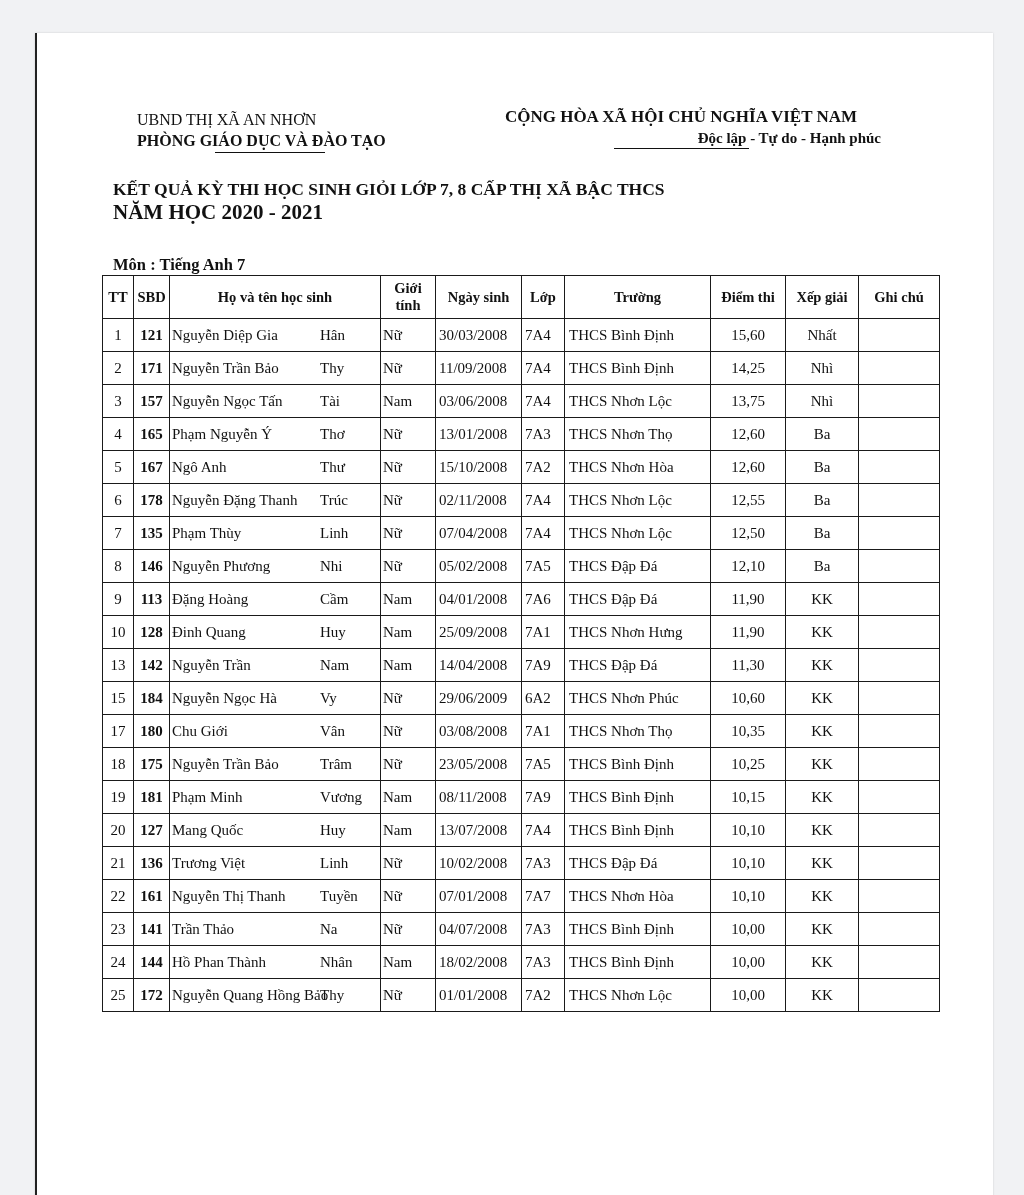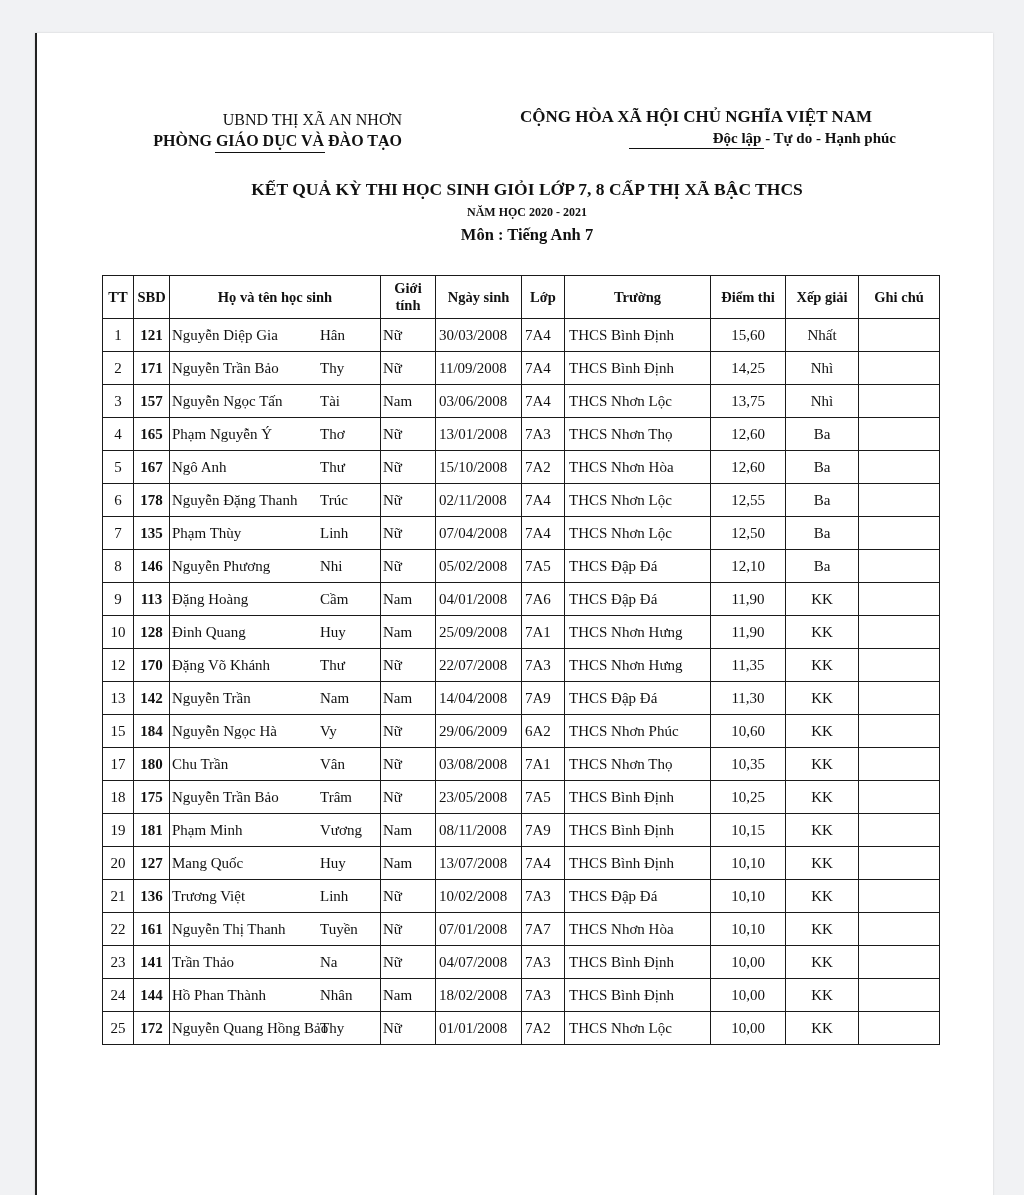--- a/index.html
+++ b/index.html
@@ -20,40 +20,40 @@
       height: 1200px;
       background: #ffffff;
       border-left: 2px solid #222;
       box-shadow: 0 0 2px rgba(0,0,0,0.15);
     }
     .hdr-left {
       position: absolute;
       left: 100px;
       top: 76px;
       width: 265px;
-      text-align: right;
+      text-align: left;
     }
     .hdr-left .l1 {
       font-size: 16px;
       line-height: 21px;
     }
     .hdr-left .l2 {
       font-size: 16px;
       line-height: 21px;
       font-weight: bold;
     }
     .hdr-left .rule {
       width: 110px;
       height: 1px;
       background: #111;
       margin: 1px auto 0 auto;
     }
     .hdr-right {
       position: absolute;
-      left: 459px;
+      left: 444px;
       top: 73px;
       width: 400px;
       text-align: center;
     }
     .hdr-right .l1 {
       font-size: 17px;
       line-height: 22px;
       font-weight: bold;
     }
     .hdr-right .l2 {
@@ -63,29 +63,29 @@
       text-align: right;
     }
     .hdr-right .rule {
       width: 135px;
       height: 1px;
       background: #111;
       margin: 0 auto;
     }
     .title-block {
       position: absolute;
-      left: 60px;
+      left: 76px;
       top: 144px;
       width: 860px;
-      text-align: center;
+      text-align: left;
       font-weight: bold;
     }
     .title-block .t1 { font-size: 17.5px; line-height: 24px; }
-    .title-block .t2 { font-size: 12px; line-height: 22px; }
-    .title-block .t3 { font-size: 16.5px; line-height: 24px; }
+    .title-block .t2 { font-size: 21px; line-height: 22px; }
+    .title-block .t3 { font-size: 16.5px; line-height: 24px; margin-top: 30px; }
 
     table.results {
       position: absolute;
       left: 65px;
       top: 242px;
       border-collapse: collapse;
       table-layout: fixed;
       font-size: 15px;
     }
     table.results th, table.results td {
@@ -285,32 +285,20 @@
           <td class="c-name"><span>Đinh Quang</span><span class="first">Huy</span></td>
           <td class="c-gender">Nam</td>
           <td class="c-dob">25/09/2008</td>
           <td class="c-class">7A1</td>
           <td class="c-school">THCS Nhơn Hưng</td>
           <td class="c-score">11,90</td>
           <td class="c-rank">KK</td>
           <td class="c-notes"></td>
         </tr>
         <tr>
-          <td class="c-tt">12</td>
-          <td class="c-sbd">170</td>
-          <td class="c-name"><span>Đặng Võ Khánh</span><span class="first">Thư</span></td>
-          <td class="c-gender">Nữ</td>
-          <td class="c-dob">22/07/2008</td>
-          <td class="c-class">7A3</td>
-          <td class="c-school">THCS Nhơn Hưng</td>
-          <td class="c-score">11,35</td>
-          <td class="c-rank">KK</td>
-          <td class="c-notes"></td>
-        </tr>
-        <tr>
           <td class="c-tt">13</td>
           <td class="c-sbd">142</td>
           <td class="c-name"><span>Nguyễn Trần</span><span class="first">Nam</span></td>
           <td class="c-gender">Nam</td>
           <td class="c-dob">14/04/2008</td>
           <td class="c-class">7A9</td>
           <td class="c-school">THCS Đập Đá</td>
           <td class="c-score">11,30</td>
           <td class="c-rank">KK</td>
           <td class="c-notes"></td>
@@ -323,21 +311,21 @@
           <td class="c-dob">29/06/2009</td>
           <td class="c-class">6A2</td>
           <td class="c-school">THCS Nhơn Phúc</td>
           <td class="c-score">10,60</td>
           <td class="c-rank">KK</td>
           <td class="c-notes"></td>
         </tr>
         <tr>
           <td class="c-tt">17</td>
           <td class="c-sbd">180</td>
-          <td class="c-name"><span>Chu Trần</span><span class="first">Vân</span></td>
+          <td class="c-name"><span>Chu Giới</span><span class="first">Vân</span></td>
           <td class="c-gender">Nữ</td>
           <td class="c-dob">03/08/2008</td>
           <td class="c-class">7A1</td>
           <td class="c-school">THCS Nhơn Thọ</td>
           <td class="c-score">10,35</td>
           <td class="c-rank">KK</td>
           <td class="c-notes"></td>
         </tr>
         <tr>
           <td class="c-tt">18</td>

